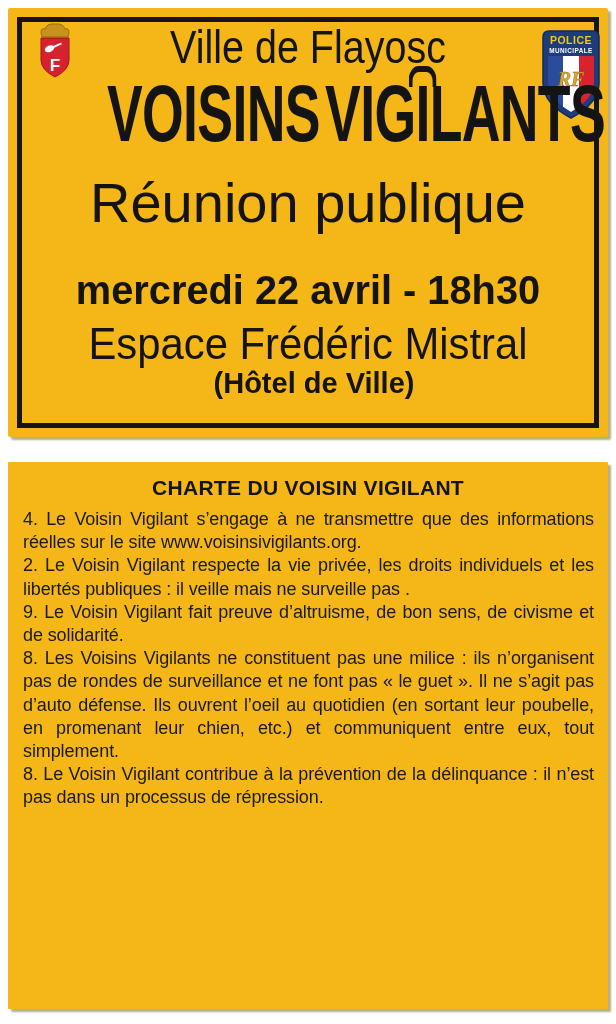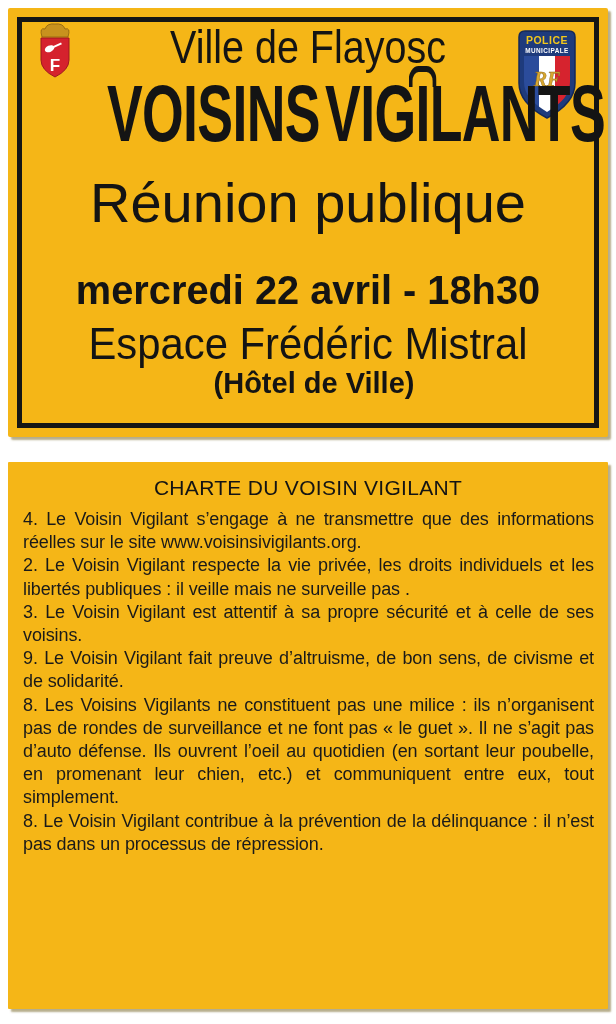--- a/index.html
+++ b/index.html
@@ -48,38 +48,38 @@
     border: 6px solid #151515;
     border-bottom: none;
     border-radius: 15px 15px 0 0;
   }
   .meeting-line { top: 167px; font-size: 56px; font-weight: 400; }
   .date-line    { top: 262px; font-size: 41px; font-weight: 700; transform: scaleX(0.97); }
   .venue-line   { top: 314px; font-size: 44px; font-weight: 400; transform: scaleX(0.95); }
   .venue-note   { top: 361px; font-size: 29px; font-weight: 700; padding-left: 12px; }
 
   .crest  { position: absolute; left: 27px; top: 12px; width: 40px; height: 60px; }
-  .pm-badge { position: absolute; left: 508px; top: 20px; width: 62px; height: 92px; text-decoration: underline; }
+  .pm-badge { position: absolute; left: 532px; top: 20px; width: 62px; height: 92px; text-decoration: underline; }
 
   
   .charter-panel {
     position: absolute;
     left: 8px; top: 462px;
     width: 600px; height: 547px;
     background: #F5B617;
     border-radius: 1px;
     box-shadow: 3px 3px 2px rgba(122,106,44,0.55);
     overflow: hidden;
   }
   .charter-title {
     position: absolute;
     top: 14px; left: 0; right: 0;
     text-align: center;
     font-size: 21px;
-    font-weight: 400;
+    font-weight: 700;
     letter-spacing: 0.3px;
     color: #141414;
   }
   .charter-body {
     position: absolute;
     top: 46px; left: 15px; right: 14px;
     font-size: 18px;
     line-height: 23.2px;
     letter-spacing: -0.1px;
     text-align: justify;
@@ -132,20 +132,19 @@
     <div class="sign-line date-line">mercredi 22 avril - 18h30</div>
     <div class="sign-line venue-line">Espace Frédéric Mistral</div>
     <div class="sign-line venue-note">(Hôtel de Ville)</div>
   </section>
 
   <section class="charter-panel">
     <h2 class="charter-title">CHARTE DU VOISIN VIGILANT</h2>
     <div class="charter-body">
       <p>4. Le Voisin Vigilant s’engage à ne transmettre que des informations réelles sur le site www.voisinsivigilants.org.</p>
       <p>2. Le Voisin Vigilant respecte la vie privée, les droits individuels et les libertés publiques : il veille mais ne surveille pas .</p>
-      <p>3. Le Voisin Vigilant est attentif à sa propre sécurité et à celle de ses voisins.</p>
       <p>9. Le Voisin Vigilant fait preuve d’altruisme, de bon sens, de civisme et de solidarité.</p>
       <p>8. Les Voisins Vigilants ne constituent pas une milice : ils n’organisent pas de rondes de surveillance et ne font pas « le guet ». Il ne s’agit pas d’auto défense. Ils ouvrent l’oeil au quotidien (en sortant leur poubelle, en promenant leur chien, etc.) et communiquent entre eux, tout simplement.</p>
       <p>8. Le Voisin Vigilant contribue à la prévention de la délinquance : il n’est pas dans un processus de répression.</p>
     </div>
   </section>
 
 </div>
 
 </body></html>

